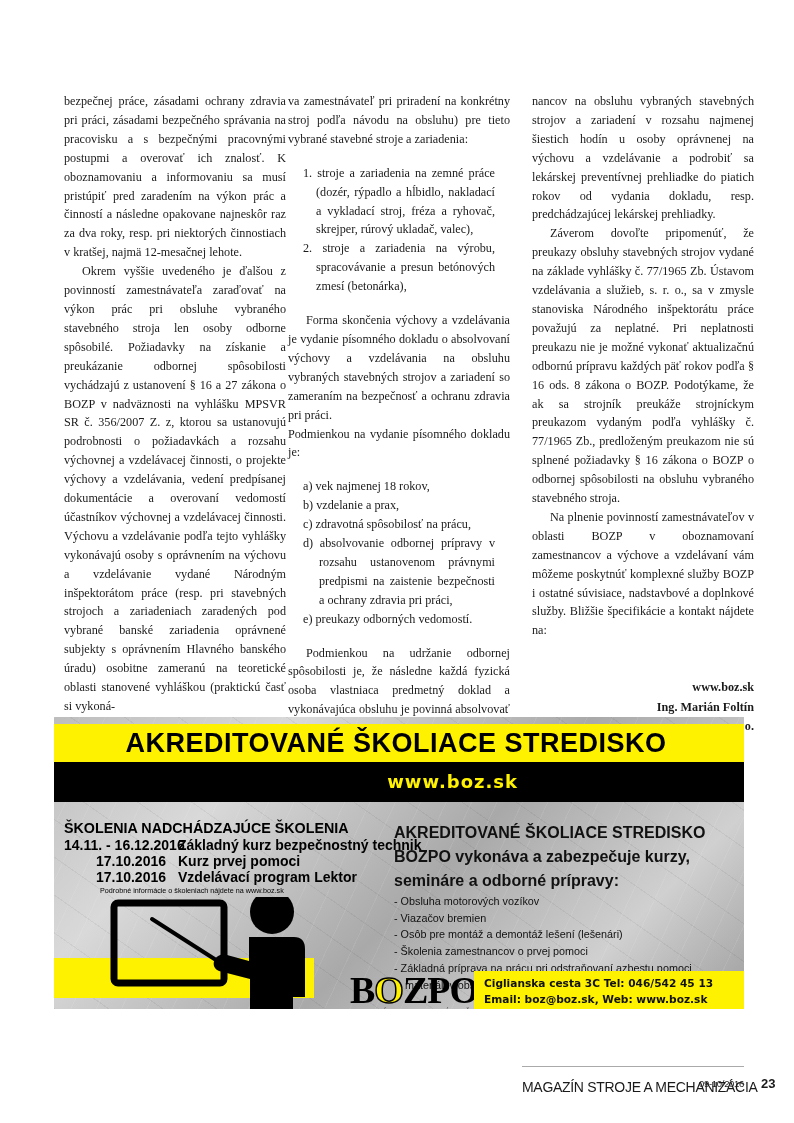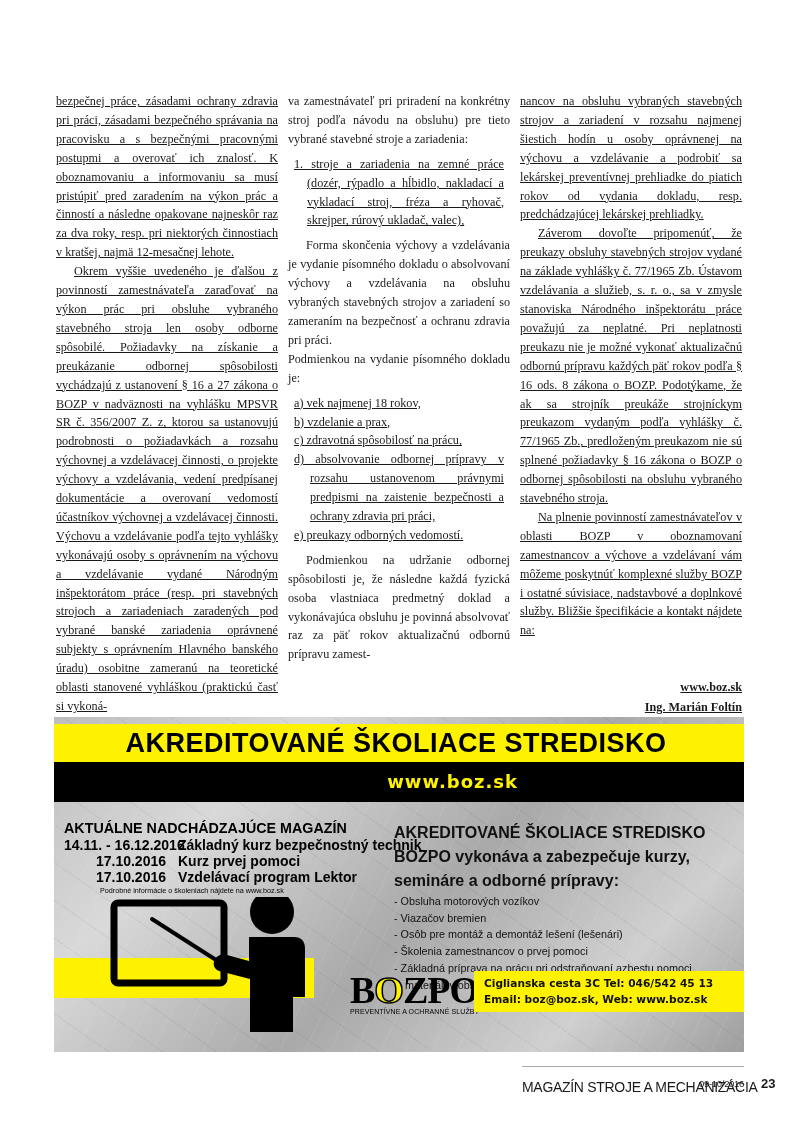--- a/index.html
+++ b/index.html
@@ -1,29 +1,29 @@
 <!DOCTYPE html>
 <html><head>
 <meta charset="utf-8">
 <style>
   html, body { margin: 0; padding: 0; }
   body { width: 794px; height: 1123px; background: #ffffff; position: relative; overflow: hidden; color: #1a1a1a; }
   .col { position: absolute; top: 92px; width: 222px; font-family: "Liberation Serif", "DejaVu Serif", serif; font-size: 12.2px; line-height: 18.9px; text-align: justify; }
   .col p { margin: 0; }
   .col p.ind { text-indent: 18px; }
-  #col1 { left: 56px; text-decoration: underline; }
+  #col1 { left: 64px; }
   #col2 { left: 288px; }
-  #col3 { left: 520px; text-decoration: underline; }
-  .list { margin: 6px; padding: 0; list-style: none; text-decoration: underline; }
+  #col3 { left: 532px; }
+  .list { margin: 15px; padding: 0; list-style: none; }
   .list li { padding-left: 13px; text-indent: -13px; text-align: justify; }
   .sig { text-align: right; font-weight: bold; margin-top: 38px; line-height: 19.5px; }
   .sig div { text-align: right; }
 
   
-  #ad { position: absolute; left: 54px; top: 717px; width: 690px; height: 335px; overflow: hidden;
+  #ad { position: absolute; left: 54px; top: 717px; width: 690px; height: 292px; overflow: hidden;
         background: linear-gradient(135deg, #bdbdbd 0%, #d9d9d9 25%, #a9a9a9 55%, #d0d0d0 80%, #9e9e9e 100%); }
   #ad .scratch { position: absolute; inset: 0; background:
       repeating-linear-gradient(115deg, rgba(255,255,255,0.08) 0 1px, transparent 1px 23px),
       repeating-linear-gradient(35deg, rgba(0,0,0,0.05) 0 1px, transparent 1px 31px); }
   #ad-title-bar { position: absolute; left: 0; top: 7px; width: 690px; height: 38px; background: #fff200; }
   #ad-title { position: absolute; left: 32px; top: 7px; width: 620px; text-align: center; font-family: "Liberation Sans", "DejaVu Sans", sans-serif; font-weight: bold; font-size: 27px; line-height: 38px; color: #000; letter-spacing: 0.5px; }
   #ad-url-bar { position: absolute; left: 0; top: 45px; width: 690px; height: 40px; background: #000; }
   #ad-url { position: absolute; right: 226px; top: 45px; font-family: "DejaVu Sans", sans-serif; font-weight: bold; font-size: 18px; line-height: 40px; color: #fff200; letter-spacing: 1px; }
   #courses { position: absolute; left: 10px; top: 102px; width: 320px; font-family: "Liberation Sans", "DejaVu Sans", sans-serif; color: #000; }
   #courses-title { font-weight: bold; font-size: 14.3px; line-height: 18px; white-space: nowrap; }
@@ -53,20 +53,21 @@
 
 <div id="col1" class="col">
   <p>bezpečnej práce, zásadami ochrany zdravia pri práci, zásadami bezpečného správania na pracovisku a s bezpečnými pracovnými postupmi a overovať ich znalosť. K oboznamovaniu a informovaniu sa musí pristúpiť pred zaradením na výkon prác a činností a následne opakovane najneskôr raz za dva roky, resp. pri niektorých činnostiach v kratšej, najmä 12-mesačnej lehote.</p>
   <p class="ind">Okrem vyššie uvedeného je ďalšou z povinností zamestnávateľa zaraďovať na výkon prác pri obsluhe vybraného stavebného stroja len osoby odborne spôsobilé. Požiadavky na získanie a preukázanie odbornej spôsobilosti vychádzajú z ustanovení § 16 a 27 zákona o BOZP v nadväznosti na vyhlášku MPSVR SR č. 356/2007 Z. z, ktorou sa ustanovujú podrobnosti o požiadavkách a rozsahu výchovnej a vzdelávacej činnosti, o projekte výchovy a vzdelávania, vedení predpísanej dokumentácie a overovaní vedomostí účastníkov výchovnej a vzdelávacej činnosti. Výchovu a vzdelávanie podľa tejto vyhlášky vykonávajú osoby s oprávnením na výchovu a vzdelávanie vydané Národným inšpektorátom práce (resp. pri stavebných strojoch a zariadeniach zaradených pod vybrané banské zariadenia oprávnené subjekty s oprávnením Hlavného banského úradu) osobitne zameranú na teoretické oblasti stanovené vyhláškou (praktickú časť si vykoná-</p>
 </div>
 
 <div id="col2" class="col">
   <p>va zamestnávateľ pri priradení na konkrétny stroj podľa návodu na obsluhu) pre tieto vybrané stavebné stroje a zariadenia:</p>
   <ul class="list">
     <li>1. stroje a zariadenia na zemné práce (dozér, rýpadlo a hĺbidlo, nakladací a vykladací stroj, fréza a ryhovač, skrejper, rúrový ukladač, valec),</li>
+    <li>2. stroje a zariadenia na výrobu, spracovávanie a presun betónových zmesí (betonárka),</li>
   </ul>
   <p class="ind">Forma skončenia výchovy a vzdelávania je vydanie písomného dokladu o absolvovaní výchovy a vzdelávania na obsluhu vybraných stavebných strojov a zariadení so zameraním na bezpečnosť a ochranu zdravia pri práci.</p>
   <p>Podmienkou na vydanie písomného dokladu je:</p>
   <ul class="list">
     <li>a) vek najmenej 18 rokov,</li>
     <li>b) vzdelanie a prax,</li>
     <li>c) zdravotná spôsobilosť na prácu,</li>
     <li style="padding-left:16px;text-indent:-16px;">d) absolvovanie odbornej prípravy v rozsahu ustanovenom právnymi predpismi na zaistenie bezpečnosti a ochrany zdravia pri práci,</li>
     <li>e) preukazy odborných vedomostí.</li>
   </ul>
@@ -85,21 +86,21 @@
 </div>
 
 <div id="ad">
   <div class="scratch"></div>
   <div id="ad-title-bar"></div>
   <div id="ad-title">AKREDITOVANÉ ŠKOLIACE STREDISKO</div>
   <div id="ad-url-bar"></div>
   <div id="ad-url">www.boz.sk</div>
 
   <div id="courses">
-    <div id="courses-title">AKTUÁLNE NADCHÁDZAJÚCE MAGAZÍN</div>
+    <div id="courses-title">ŠKOLENIA NADCHÁDZAJÚCE ŠKOLENIA</div>
     <div class="course">
       <span class="date">14.11. - 16.12.2016</span>
       <span>Základný kurz bezpečnostný technik</span>
     </div>
     <div class="course">
       <span class="date">17.10.2016</span>
       <span>Kurz prvej pomoci</span>
     </div>
     <div class="course">
       <span class="date">17.10.2016</span>

